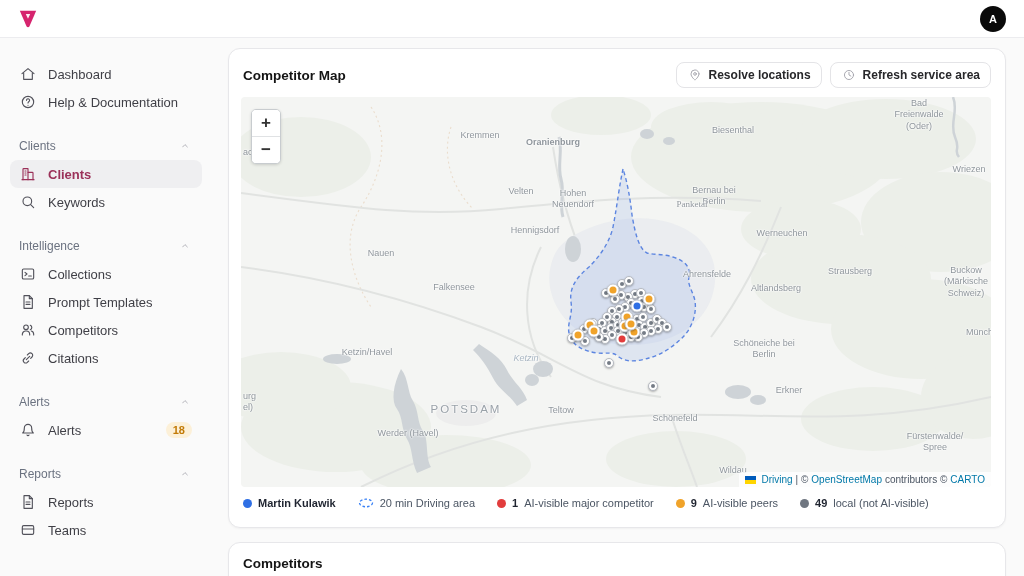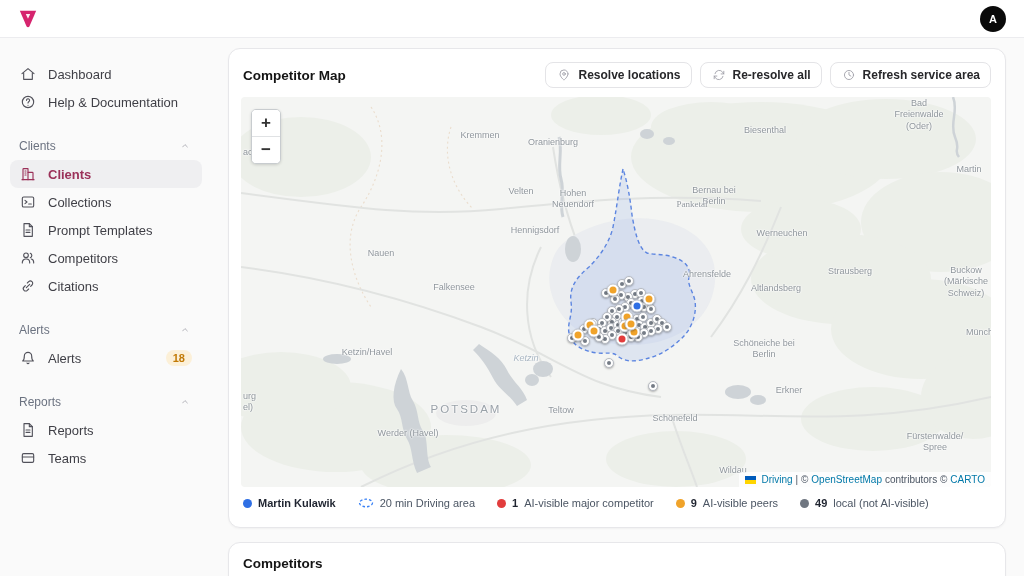--- a/index.html
+++ b/index.html
@@ -120,20 +120,37 @@
             <path d="M12 9.5h6.5a1 1 0 0 1 1 1v10"></path>
             <path d="M3 20.5h18"></path>
             <path d="M7.5 7.5h1.5M7.5 10.5h1.5M7.5 13.5h1.5"></path>
           </svg>
         </span>
         <span>Clients</span>
       </div>
       <div class="nav-item">
         <span class="nicon">
           <svg width="16" height="16" viewBox="0 0 24 24" fill="none" stroke="currentColor" stroke-width="1.7" stroke-linecap="round" stroke-linejoin="round">
+            <circle cx="11" cy="11" r="6.5"></circle>
+            <path d="m16 16 4.5 4.5"></path>
+          </svg>
+        </span>
+        <span>Keywords</span>
+      </div>
+      <div class="section-head">
+        <span>Intelligence</span>
+        <span class="chev" style="transform:scale(.7)">
+          <svg width="16" height="16" viewBox="0 0 24 24" fill="none" stroke="currentColor" stroke-width="1.7" stroke-linecap="round" stroke-linejoin="round">
+            <path d="m7 14 5-5 5 5"></path>
+          </svg>
+        </span>
+      </div>
+      <div class="nav-item">
+        <span class="nicon">
+          <svg width="16" height="16" viewBox="0 0 24 24" fill="none" stroke="currentColor" stroke-width="1.7" stroke-linecap="round" stroke-linejoin="round">
             <rect x="3.5" y="4.5" width="17" height="15" rx="2"></rect>
             <path d="m7.5 9.5 3 2.5-3 2.5"></path>
             <path d="M13 15h4"></path>
           </svg>
         </span>
         <span>Collections</span>
       </div>
       <div class="nav-item">
         <span class="nicon">
           <svg width="16" height="16" viewBox="0 0 24 24" fill="none" stroke="currentColor" stroke-width="1.7" stroke-linecap="round" stroke-linejoin="round">
@@ -219,31 +236,20 @@
         <div class="card-title">Competitor Map</div>
         <div class="btn-row" id="map-buttons">
             <button class="btn">
               <span class="bicon" style="transform:scale(.8)">
                 <svg width="16" height="16" viewBox="0 0 24 24" fill="none" stroke="currentColor" stroke-width="1.7" stroke-linecap="round" stroke-linejoin="round">
                   <path d="M19.5 10c0 5.5-7.5 11.5-7.5 11.5S4.5 15.5 4.5 10a7.5 7.5 0 0 1 15 0z"></path>
                   <circle cx="12" cy="10" r="2.5"></circle>
                 </svg>
               </span>
               <span>Resolve locations</span>
-            </button>
-            <button class="btn">
-              <span class="bicon" style="transform:scale(.8)">
-                <svg width="16" height="16" viewBox="0 0 24 24" fill="none" stroke="currentColor" stroke-width="1.7" stroke-linecap="round" stroke-linejoin="round">
-                  <path d="M21 5v5h-5"></path>
-                  <path d="M3 19v-5h5"></path>
-                  <path d="M4.5 9.5A8 8 0 0 1 19 7l2 3"></path>
-                  <path d="M19.5 14.5A8 8 0 0 1 5 17l-2-3"></path>
-                </svg>
-              </span>
-              <span>Re-resolve all</span>
             </button>
             <button class="btn">
               <span class="bicon" style="transform:scale(.8)">
                 <svg width="16" height="16" viewBox="0 0 24 24" fill="none" stroke="currentColor" stroke-width="1.7" stroke-linecap="round" stroke-linejoin="round">
                   <circle cx="12" cy="12" r="8.5"></circle>
                   <path d="M12 7v5l3.5 2"></path>
                 </svg>
               </span>
               <span>Refresh service area</span>
             </button>
@@ -316,26 +322,26 @@
               <span class="b"></span>
             </span>
           <span class="lnk">Driving</span>
           <span>| ©</span>
           <span class="lnk">OpenStreetMap</span>
           <span>contributors ©</span>
           <span class="lnk">CARTO</span>
         </div>
       <div class="map-label  edge" style="left: 2px; top: 56px;">ack</div>
           <div class="map-label " style="left: 207px; top: 39px; margin-left: 32px;">Kremmen</div>
-          <div class="map-label " style="left: 312px; top: 46px;">Oranienburg</div>
-          <div class="map-label " style="left: 492px; top: 34px; margin-left: 32px;">Biesenthal</div>
+          <div class="map-label " style="left: 312px; top: 46px; font-weight: bold;">Oranienburg</div>
+          <div class="map-label " style="left: 492px; top: 34px;">Biesenthal</div>
           <div class="map-label " style="left: 678px; top: 18px;">Bad
 Freienwalde
 (Oder)</div>
-          <div class="map-label " style="left: 728px; top: 73px;">Martin</div>
+          <div class="map-label " style="left: 728px; top: 73px;">Wriezen</div>
           <div class="map-label " style="left: 280px; top: 95px;">Velten</div>
           <div class="map-label " style="left: 332px; top: 102px;">Hohen
 Neuendorf</div>
           <div class="map-label " style="left: 473px; top: 99px;">Bernau bei
 Berlin</div>
           <div class="map-label " style="left: 294px; top: 134px;">Hennigsdorf</div>
           <div class="map-label " style="left: 451px; top: 108px; font-family: Liberation Serif, serif;">Panketal</div>
           <div class="map-label " style="left: 541px; top: 137px;">Werneuchen</div>
           <div class="map-label " style="left: 140px; top: 157px;">Nauen</div>
           <div class="map-label " style="left: 177px; top: 191px; margin-left: 36px;">Falkensee</div>

